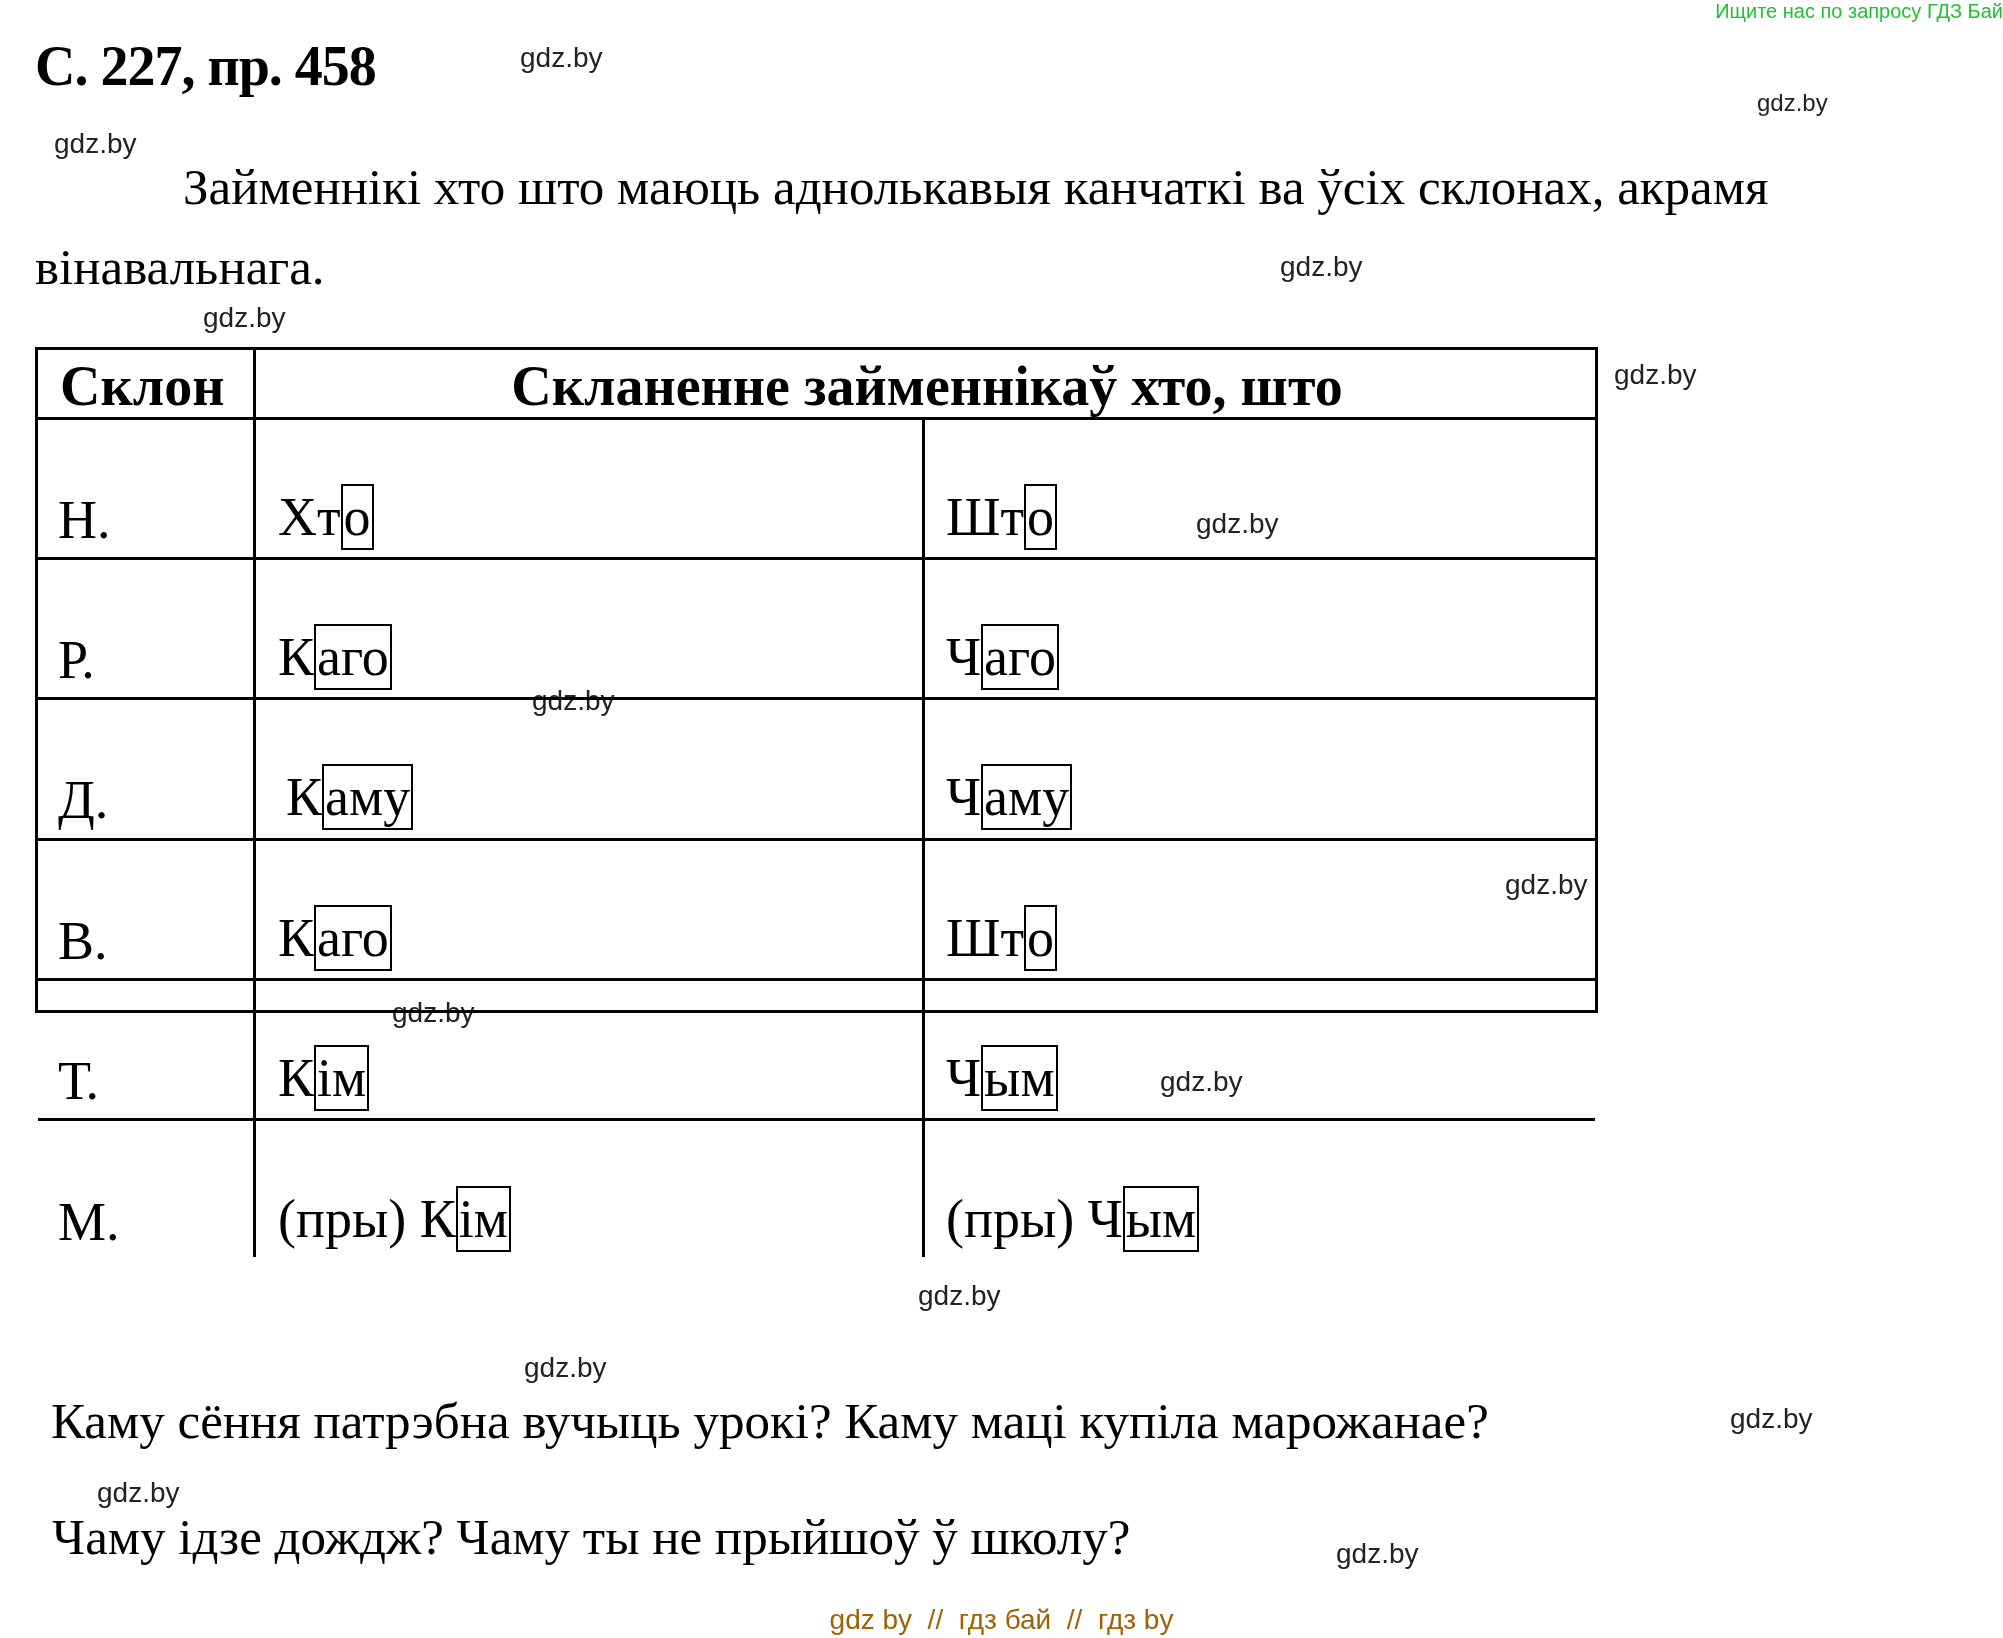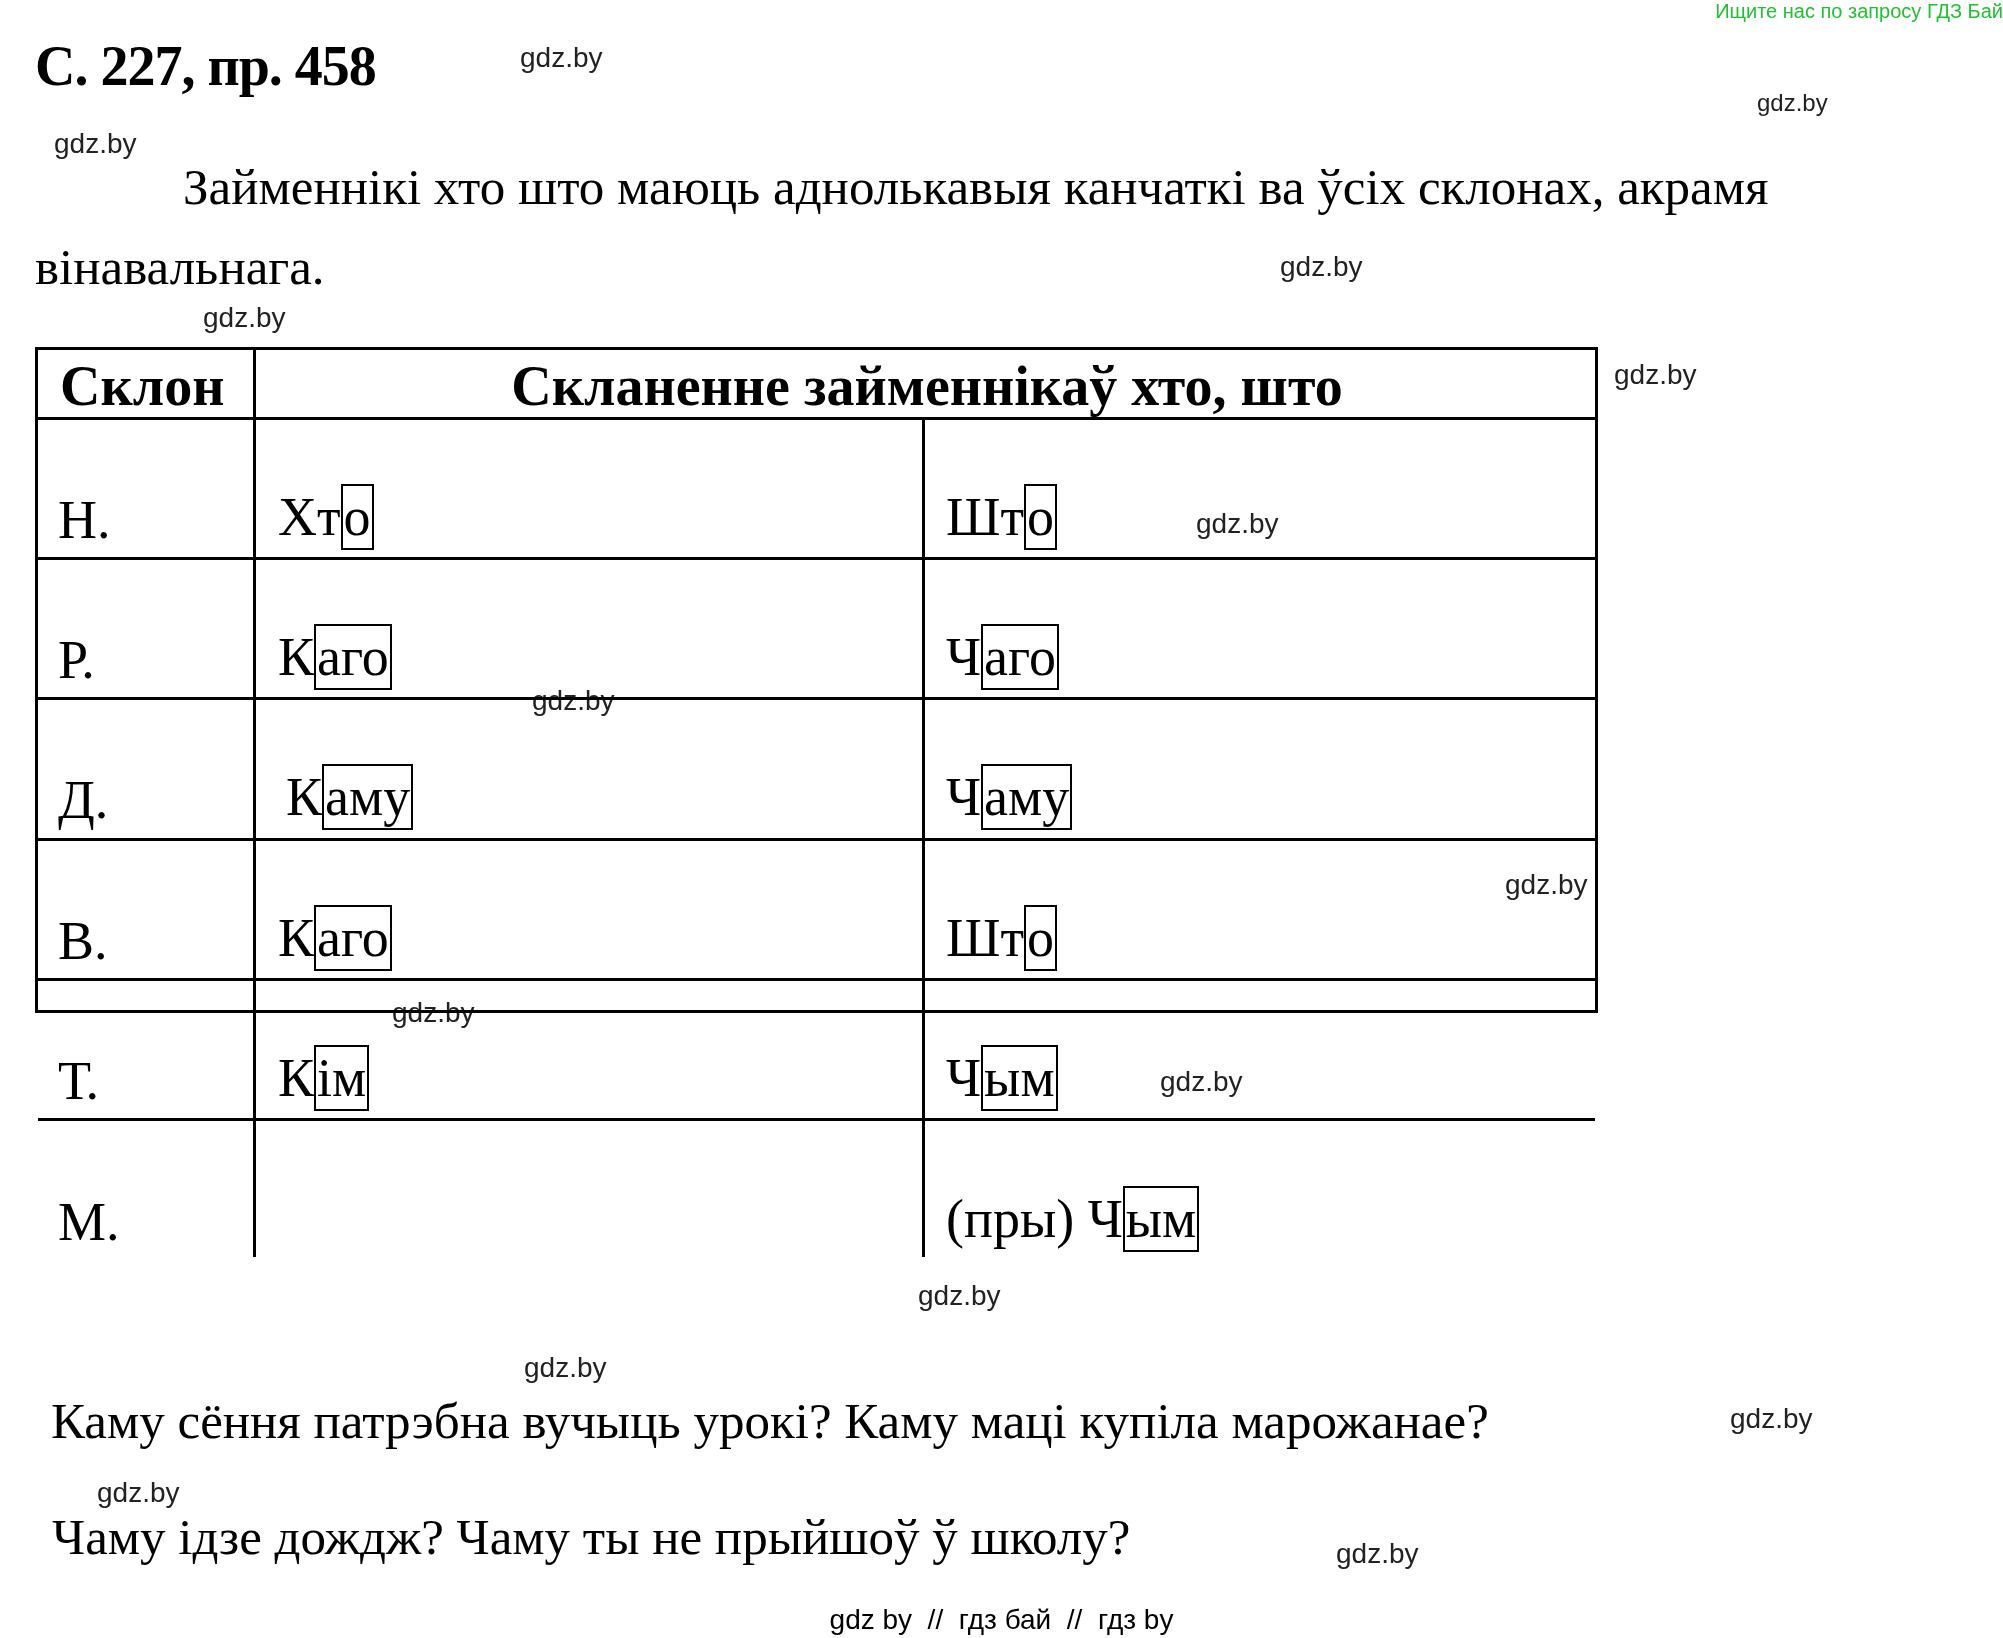--- a/index.html
+++ b/index.html
@@ -93,21 +93,24 @@
 
   <div class="cell" style="left:20px;top:704px;">Т.</div>
   <div class="cell" style="left:240px;top:695px;">
     <span></span><span>К</span><span class="boxed">ім</span>
   </div>
   <div class="cell" style="left:908px;top:695px;">
     <span></span><span>Ч</span><span class="boxed">ым</span>
   </div>
 
   <div class="cell" style="left:20px;top:845px;">М.</div>
+  <div class="cell" style="left:240px;top:836px;">
+    <span>(пры) </span><span>К</span><span class="boxed">ім</span>
+  </div>
   <div class="cell" style="left:908px;top:836px;">
     <span>(пры) </span><span>Ч</span><span class="boxed">ым</span>
   </div>
 </div>
 
 <div class="abs para" style="left:35px;top:1396px;margin-left:16px;">Каму сёння патрэбна вучыць урокі? Каму маці купіла марожанае?</div>
 <div class="abs para" style="left:35px;top:1512px;margin-left:17px;">Чаму ідзе дождж? Чаму ты не прыйшоў ў школу?</div>
 
-<div class="abs footer" style="color:#000000;white-space:pre;">gdz by  //  гдз бай  //  гдз by</div>
+<div class="abs footer" style="color:#a16207;white-space:pre;">gdz by  //  гдз бай  //  гдз by</div>
 
 </body></html>

